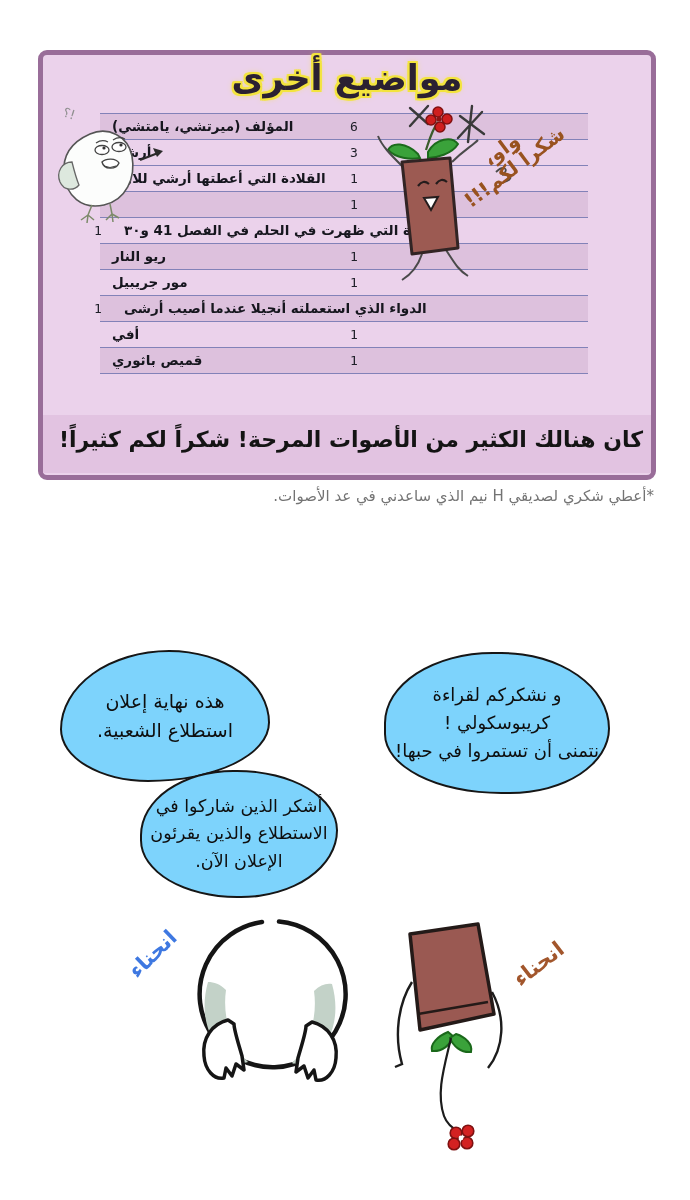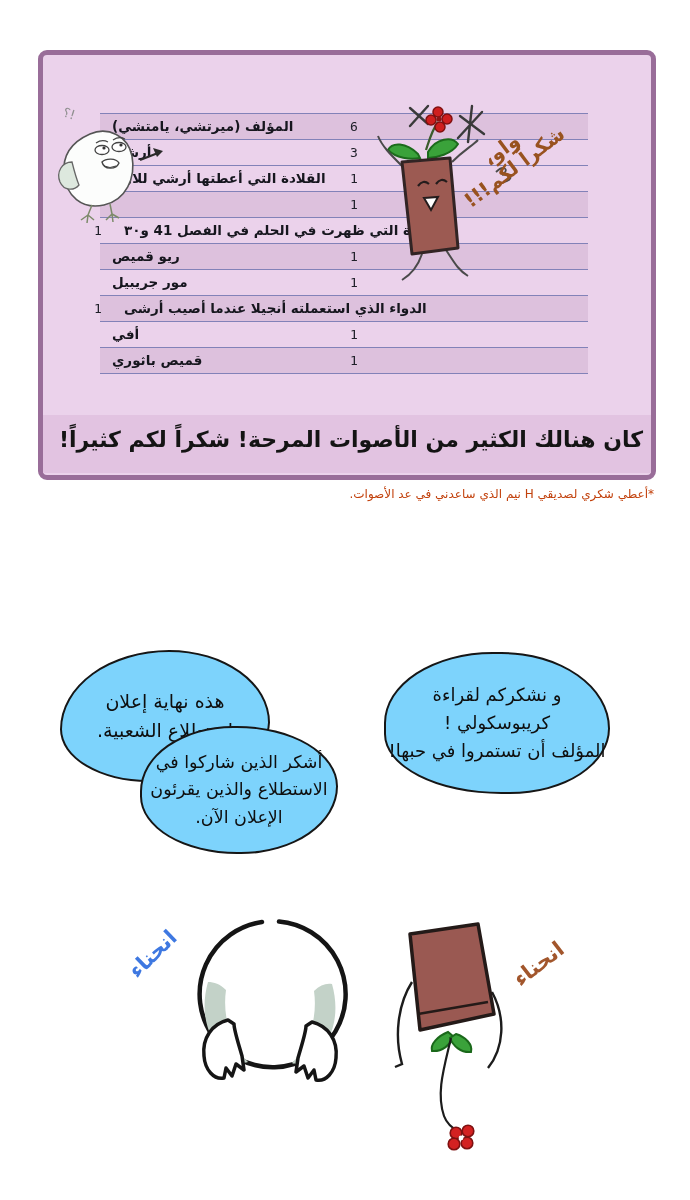--- a/index.html
+++ b/index.html
@@ -34,46 +34,47 @@
   }
   .trow.count-left .label{left:24px}
   .trow.count-left .count{left:-6px}
   .closing-band{position:absolute;left:0;right:0;top:360px;height:58px;background:#e2c3e1}
   .closing{
     position:absolute;left:8px;right:0;top:372px;text-align:center;direction:rtl;
     font-size:22px;color:#141414;font-weight:bold;letter-spacing:.5px;
   }
   .footnote{
     position:absolute;right:36px;top:487px;direction:rtl;
-    font-size:12px;color:#c2410c;
+    font-size:15px;color:#737373;
   }
   
   .hand-note{position:absolute;font-weight:bold;line-height:1.12;direction:rtl;white-space:pre-line}
   .pot-note{left:448px;top:136px;color:#98521f;font-size:20px;transform:rotate(-37deg);text-align:center}
   .bow-label{position:absolute;font-size:21px;font-weight:bold}
   .bow-left{left:124px;top:942px;color:#3e78e1;transform:rotate(-44deg)}
   .bow-right{left:510px;top:952px;color:#a2562c;transform:rotate(-38deg)}
   
   .bubble{
     position:absolute;background:#7dd3fc;border:2px solid #161616;box-sizing:border-box;
     display:flex;align-items:center;justify-content:center;text-align:center;
     direction:rtl;color:#0e0e0e;white-space:pre-line;line-height:1.55;
   }
   .bub-a{left:60px;top:650px;width:210px;height:132px;font-size:19px;
          border-radius:52% 48% 58% 42% / 60% 55% 45% 40%;z-index:1}
-  .bub-b{left:140px;top:726px;width:198px;height:128px;font-size:17.5px;
+  .bub-b{left:140px;top:770px;width:198px;height:128px;font-size:17.5px;
          border-radius:48% 52% 50% 50% / 52% 48% 54% 46%;z-index:3}
   .bub-c{left:384px;top:652px;width:226px;height:142px;font-size:18px;
          border-radius:50% 50% 46% 54% / 52% 56% 48% 44%}
   .drawing{position:absolute}
 </style>
 </head>
 <body>
 
 <div class="panel">
+  <div class="title">مواضيع أخرى</div>
 
   <div class="closing-band"></div>
 
   <div class="table">
       <div class="trow alt">
       <span class="label">المؤلف (ميرتشي، يامتشي)</span>
       <span class="count">6</span>
     </div>
       <div class="trow">
       <span class="label">أرشى</span>
@@ -84,21 +85,21 @@
       <span class="count">1</span>
     </div>
       <div class="trow alt">
       <span class="count">1</span>
     </div>
       <div class="trow count-left">
       <span class="label">المرأة التي ظهرت في الحلم في الفصل 41 و٣٠</span>
       <span class="count">1</span>
     </div>
       <div class="trow alt">
-      <span class="label">ريو قميص</span>
+      <span class="label">ريو النار</span>
       <span class="count">1</span>
     </div>
       <div class="trow">
       <span class="label">مور جريبيل</span>
       <span class="count">1</span>
     </div>
       <div class="trow alt count-left">
       <span class="label">الدواء الذي استعملته أنجيلا عندما أصيب أرشى</span>
       <span class="count">1</span>
     </div>
@@ -172,21 +173,21 @@
 
 <div class="footnote">*أعطي شكري لصديقي H نيم الذي ساعدني في عد الأصوات.</div>
 
 <div class="bubble bub-a">هذه نهاية إعلان
 استطلاع الشعبية.</div>
 <div class="bubble bub-b">أشكر الذين شاركوا في
 الاستطلاع والذين يقرئون
 الإعلان الآن.</div>
 <div class="bubble bub-c">و نشكركم لقراءة
 كريبوسكولي !
-المؤلف أن تستمروا في حبها!</div>
+نتمنى أن تستمروا في حبها!</div>
 
 <div class="bow-label bow-left">انحناء</div>
 <div class="bow-label bow-right">انحناء</div>
 
 <svg class="drawing" style="left:182px;top:912px" width="175" height="182" viewBox="0 0 175 182">
   <path d="M80,10 A73,73 0 1 0 97,9.5" fill="#ffffff" stroke="#151515" stroke-width="4.5" stroke-linecap="round"></path>
   <g fill="#c3d2c8">
     <path d="M26,70 C18,98 24,126 44,144 C52,150 62,152 66,150 C50,134 40,106 44,78 C38,72 32,70 26,70 Z"></path>
     <path d="M150,72 C158,100 152,128 132,146 C124,152 114,153 110,151 C126,135 136,107 132,79 C138,73 144,71 150,72 Z"></path>
   </g>

